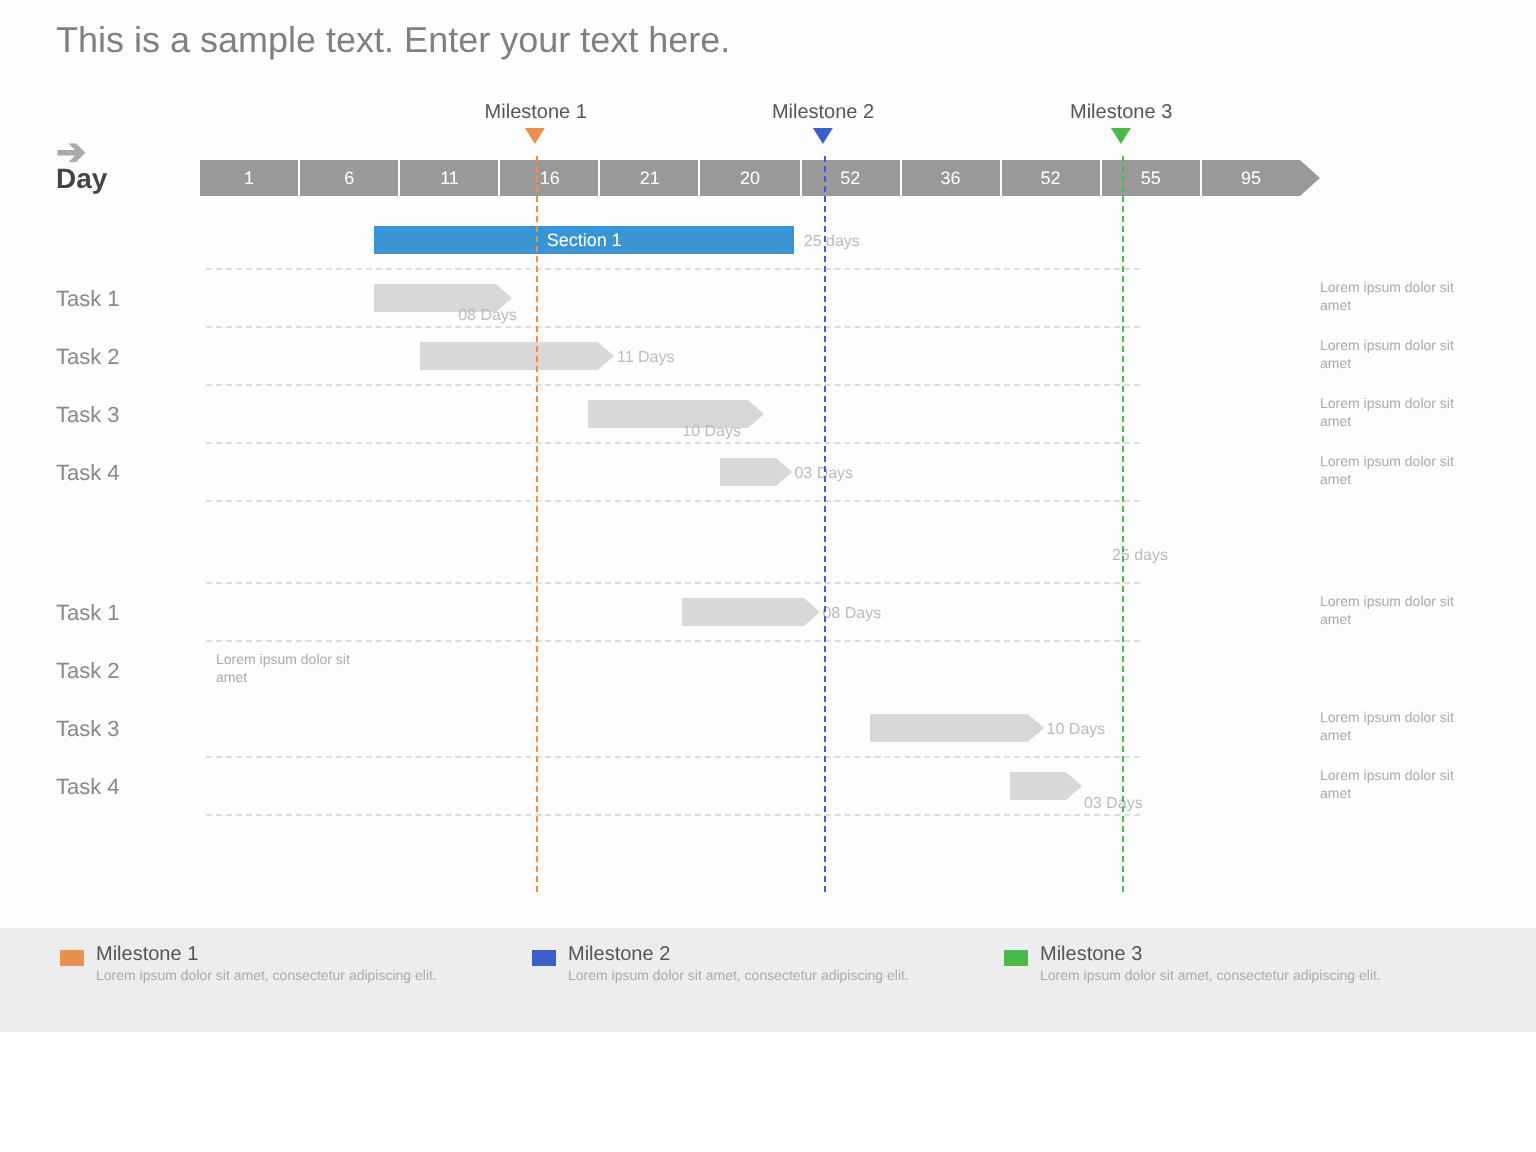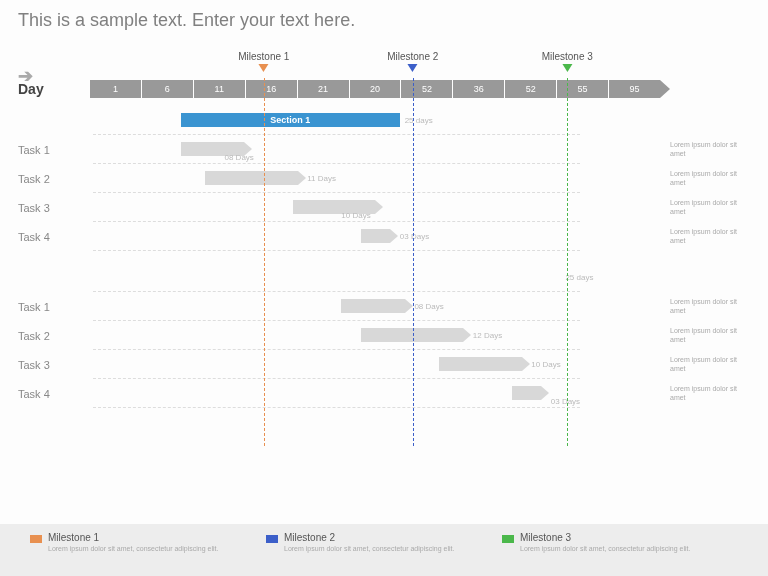--- a/index.html
+++ b/index.html
@@ -1,36 +1,36 @@
 <!DOCTYPE html>
 <html><head>
 <meta charset="utf-8">
 <style>
 *{box-sizing:border-box;margin:0;padding:0}
 body{font-family:Arial,sans-serif;background:#fff;width:768px;height:576px;overflow:hidden}
-.container{width:768px;height:576px;padding:10px 18px;position:relative;background:#fdfdfd}
+.container{width:768px;height:516px;padding:10px 28px;position:relative;background:#fdfdfd}
 .title{font-size:18px;color:#808080;font-weight:400;margin-bottom:20px}
 .chart-area{position:relative;width:100%;height:455px}
 .milestone-header{position:absolute;top:0;left:80px;right:90px;height:25px}
 .milestone{position:absolute;text-align:center;transform:translateX(-50%)}
 .milestone-label{font-size:10px;color:#555;white-space:nowrap;margin-bottom:2px}
 .milestone-marker{width:0;height:0;border-left:5px solid transparent;border-right:5px solid transparent;margin:0 auto}
 .axis-row{position:absolute;top:27px;left:0;right:90px;height:22px;display:flex;align-items:center}
 .day-label{width:72px;text-align:left;font-size:14px;font-weight:bold;color:#444;position:relative}
 .day-arrow{position:absolute;top:-16px;left:0;color:#aaa;font-size:18px}
 .axis-bar{flex:1;height:18px;background:#999;display:flex;position:relative}
 .axis-bar::after{content:"";position:absolute;right:-10px;top:0;width:0;height:0;border-top:9px solid transparent;border-bottom:9px solid transparent;border-left:10px solid #999}
 .tick{flex:1;border-right:1px solid #fff;color:#fff;font-size:9px;display:flex;align-items:center;justify-content:center}
 .tick:last-child{border-right:none}
 .rows-area{position:absolute;top:55px;left:0;right:0;bottom:0}
 .gantt-row{position:relative;height:29px;display:flex;align-items:center}
 .row-label{width:75px;font-size:11px;color:#888}
 .row-track{flex:1;position:relative;height:100%;margin-right:85px;border-bottom:1px dashed #ddd}
 .bar{position:absolute;height:14px;top:7px;display:flex;align-items:center}
-.bar-section{background:#3a94d1;color:#fff;font-size:9px;font-weight:bold;justify-content:center}
+.bar-section{background:#3a94d1;color:#fff;font-size:9px;font-weight:normal;justify-content:center}
 .bar-task{background:#d8d8d8}
 .bar-task::after{content:"";position:absolute;right:-8px;top:0;width:0;height:0;border-top:7px solid transparent;border-bottom:7px solid transparent;border-left:8px solid #d8d8d8}
 .duration{position:absolute;font-size:8px;color:#bbb;white-space:nowrap}
 .row-desc{width:85px;font-size:7px;color:#aaa;line-height:1.2;padding-left:5px}
 .vline{position:absolute;top:27px;bottom:60px;width:0;border-left:1px dashed;z-index:1}
 .legend{position:absolute;bottom:0;left:0;right:0;height:52px;background:#ededed;display:flex;padding:8px 30px}
 .legend-item{flex:1;display:flex;align-items:flex-start;gap:6px}
 .legend-swatch{width:12px;height:8px;margin-top:3px}
 .legend-text{flex:1}
 .legend-title{font-size:10px;color:#555;margin-bottom:2px}
@@ -142,24 +142,20 @@
 <div class="row-label">Task 1</div>
 <div class="row-track">
             <div class="bar bar-task" style="left:51%;width:13%"></div>
             <div class="duration" style="left:66%;top:10px">08 Days</div>
           </div>
 <div class="row-desc">Lorem ipsum dolor sit amet</div>
 </div>
 
 <div class="gantt-row">
 <div class="row-label">Task 2</div>
-<div class="row-track">
-            <div class="bar bar-task" style="left:55%;width:21%"></div>
-            <div class="duration" style="left:78%;top:10px">12 Days</div>
-          </div>
 <div class="row-desc">Lorem ipsum dolor sit amet</div>
 </div>
 
 <div class="gantt-row">
 <div class="row-label">Task 3</div>
 <div class="row-track">
             <div class="bar bar-task" style="left:71%;width:17%"></div>
             <div class="duration" style="left:90%;top:10px">10 Days</div>
           </div>
 <div class="row-desc">Lorem ipsum dolor sit amet</div>

